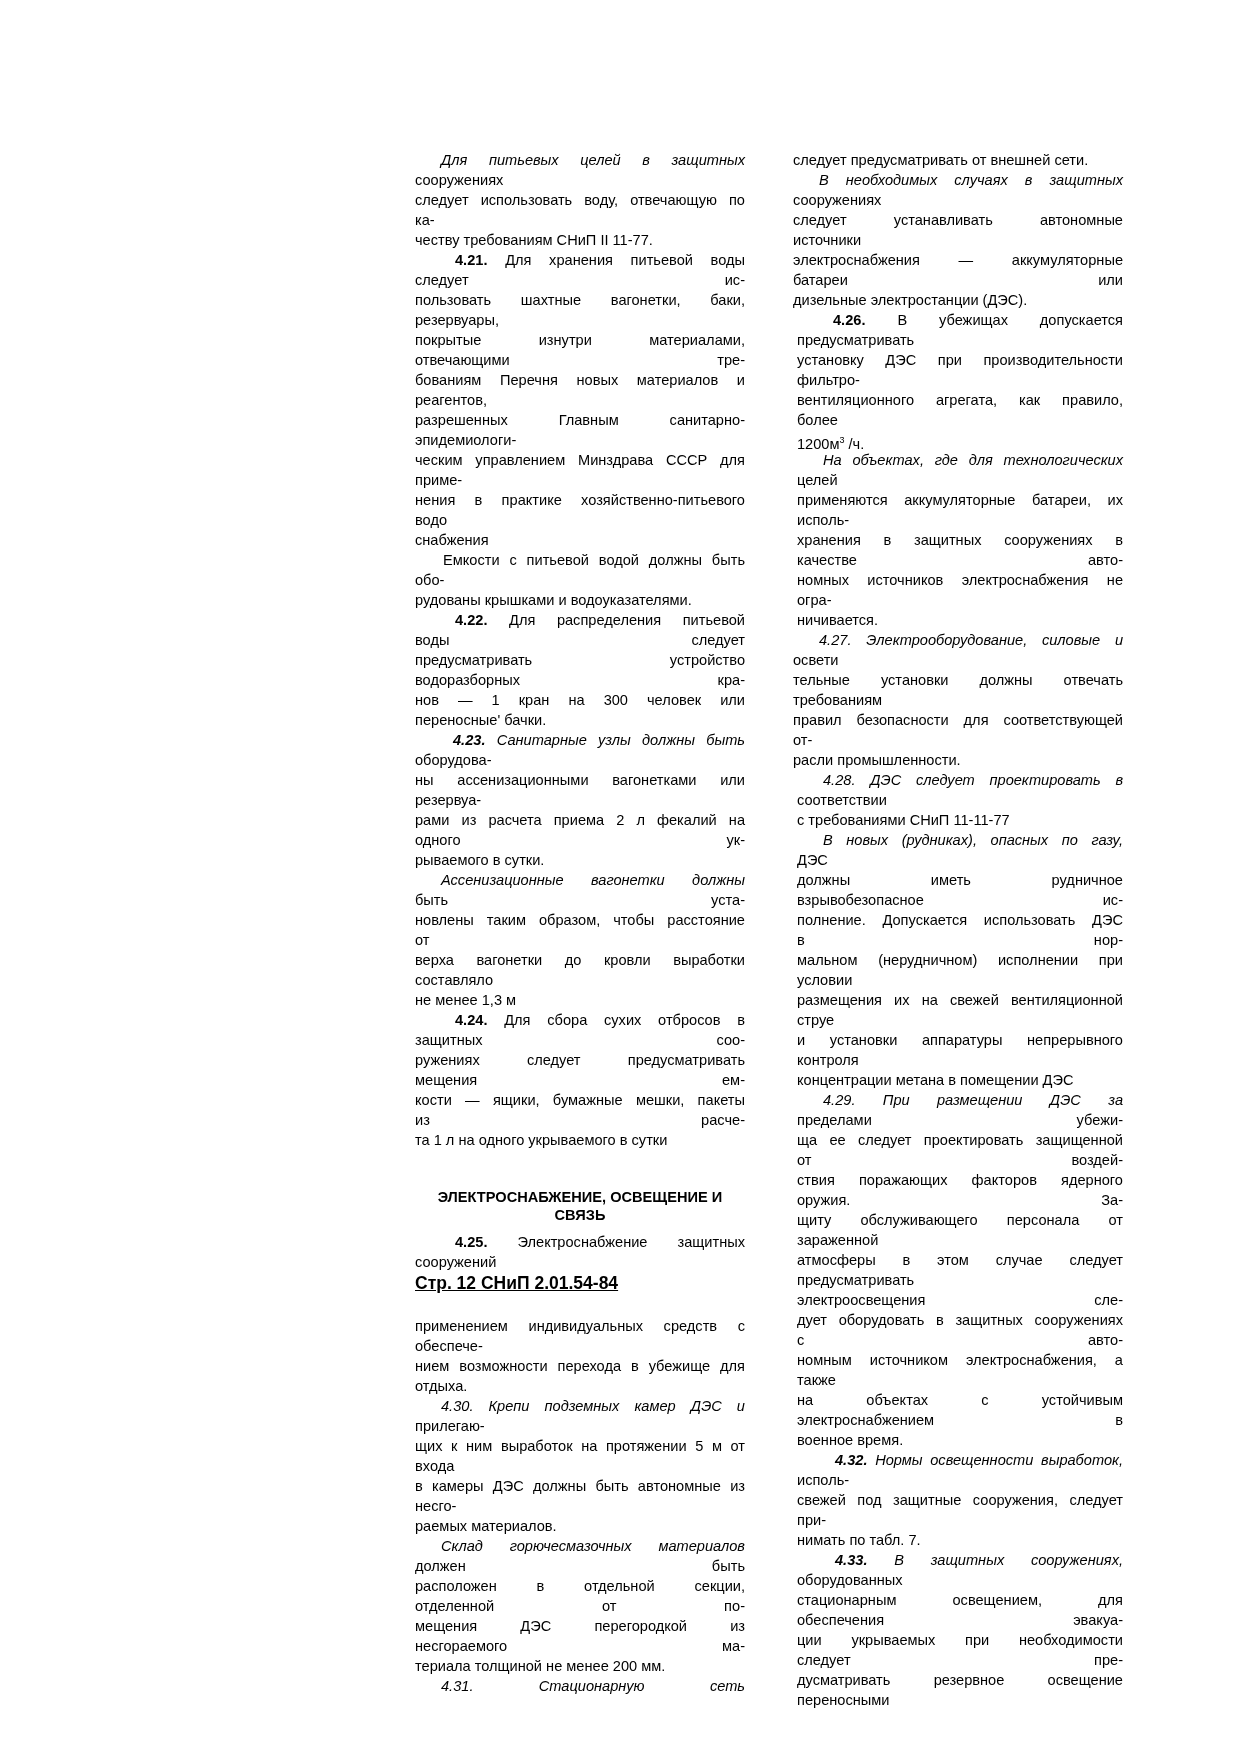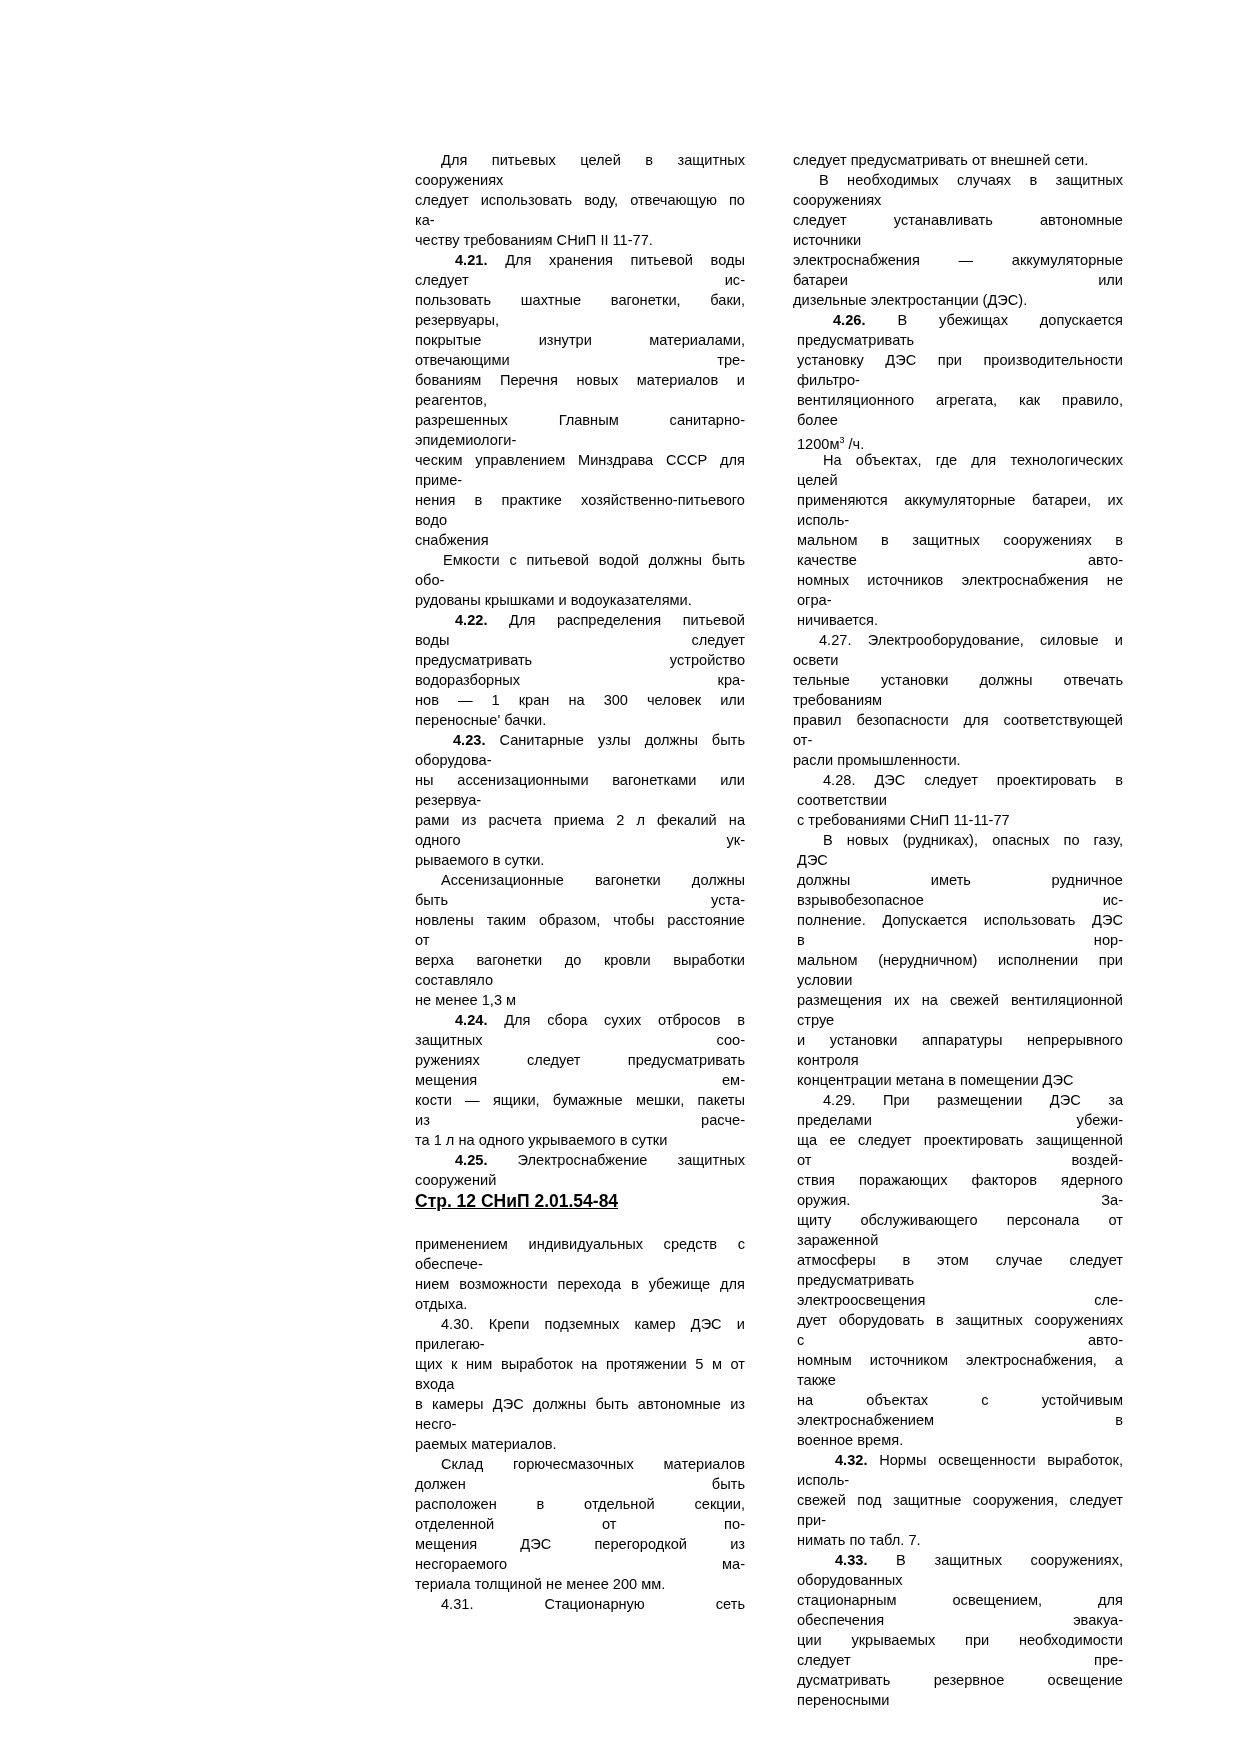--- a/index.html
+++ b/index.html
@@ -3,21 +3,21 @@
 <meta charset="utf-8">
 <style>
   html, body { margin: 0; padding: 0; background: #ffffff; }
   body { width: 1240px; height: 1753px; position: relative; overflow: hidden;
          font-family: "Liberation Sans", sans-serif; color: #000; }
   .col { position: absolute; top: 150px; font-size: 14.6px; line-height: 20px; }
   .col-left { left: 415px; width: 330px; }
   .col-right { left: 793px; width: 330px; }
   .line { display: block; white-space: nowrap; text-align: justify; text-align-last: justify; height: 20px; }
   .line.last { text-align-last: left; }
-  .line.ind { padding-left: 26px; }
+  .line.ind { padding-left: 26px; font-style: italic; }
   .line.ind2 { padding-left: 28px; }
   .line.shift { padding-left: 4px; }
   .line.shift.ind { padding-left: 30px; }
   b { font-weight: bold; margin-left: 12px; }
   .heading { display: block; font-weight: bold; text-align: center; font-size: 14.6px; line-height: 18px; margin-top: 38px; margin-bottom: 8px; }
   .pageref { display: block; font-weight: bold; text-decoration: underline; font-size: 17.5px; line-height: 22px; margin-bottom: 22px; }
   .sup { font-size: 9px; vertical-align: 6px; }
 </style>
 </head>
 <body>
@@ -73,20 +73,24 @@
   <span class="line last">не менее 1,3 м</span>
 
   <span class="line ind2"><b>4.24.</b> <span>Для сбора сухих отбросов в</span></span>
   <span class="line">защитных соо-</span>
   <span class="line">ружениях следует предусматривать</span>
   <span class="line">мещения ем-</span>
   <span class="line">кости — ящики, бумажные мешки, пакеты</span>
   <span class="line">из расче-</span>
   <span class="line last">та 1 л на одного укрываемого в сутки</span>
 
+  <div class="heading">
+    <span>ЭЛЕКТРОСНАБЖЕНИЕ, ОСВЕЩЕНИЕ И</span><br>
+    <span>СВЯЗЬ</span>
+  </div>
 
   <span class="line ind2"><b>4.25.</b> <span>Электроснабжение защитных</span></span>
   <span class="line last">сооружений</span>
 
   <span class="pageref">Стр. 12 СНиП 2.01.54-84</span>
 
   <span class="line">применением индивидуальных средств с</span>
   <span class="line last">обеспече-</span>
   <span class="line">нием возможности перехода в убежище для</span>
   <span class="line last">отдыха.</span>
@@ -126,21 +130,21 @@
   <span class="line shift">установку ДЭС при производительности</span>
   <span class="line last shift">фильтро-</span>
   <span class="line shift">вентиляционного агрегата, как правило,</span>
   <span class="line last shift">более</span>
   <span class="line last shift"><span>1200м</span><span class="sup">3</span><span> /ч.</span></span>
 
   <span class="line shift ind">На объектах, где для технологических</span>
   <span class="line last shift">целей</span>
   <span class="line shift">применяются аккумуляторные батареи, их</span>
   <span class="line last shift">исполь-</span>
-  <span class="line shift">мальном в защитных сооружениях в</span>
+  <span class="line shift">хранения в защитных сооружениях в</span>
   <span class="line shift">качестве авто-</span>
   <span class="line shift">номных источников электроснабжения не</span>
   <span class="line last shift">огра-</span>
   <span class="line last shift">ничивается.</span>
 
   <span class="line ind">4.27. Электрооборудование, силовые и</span>
   <span class="line last">освети</span>
   <span class="line">тельные установки должны отвечать</span>
   <span class="line last">требованиям</span>
   <span class="line">правил безопасности для соответствующей</span>

